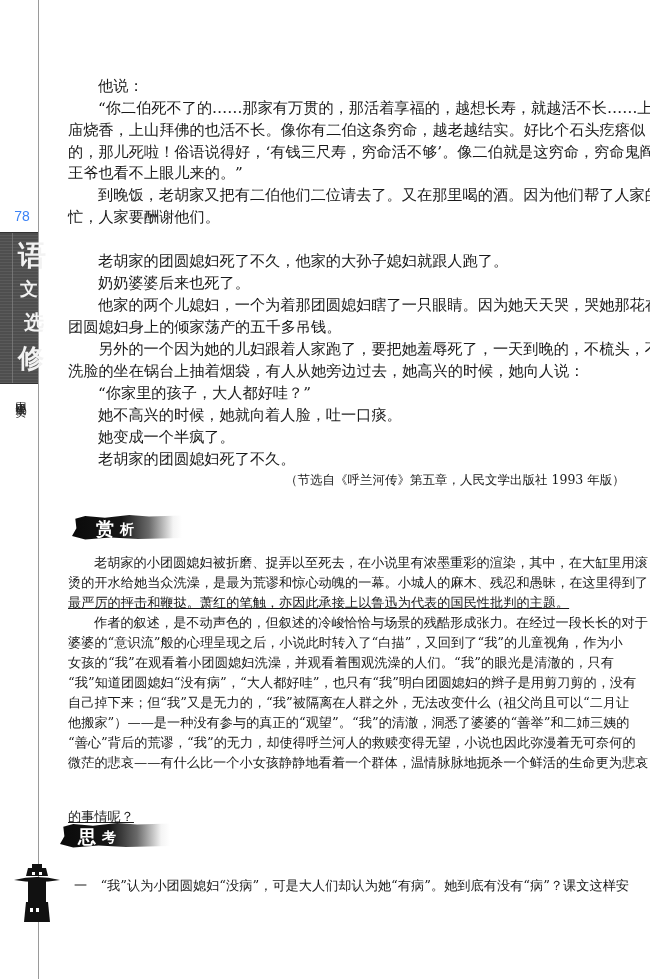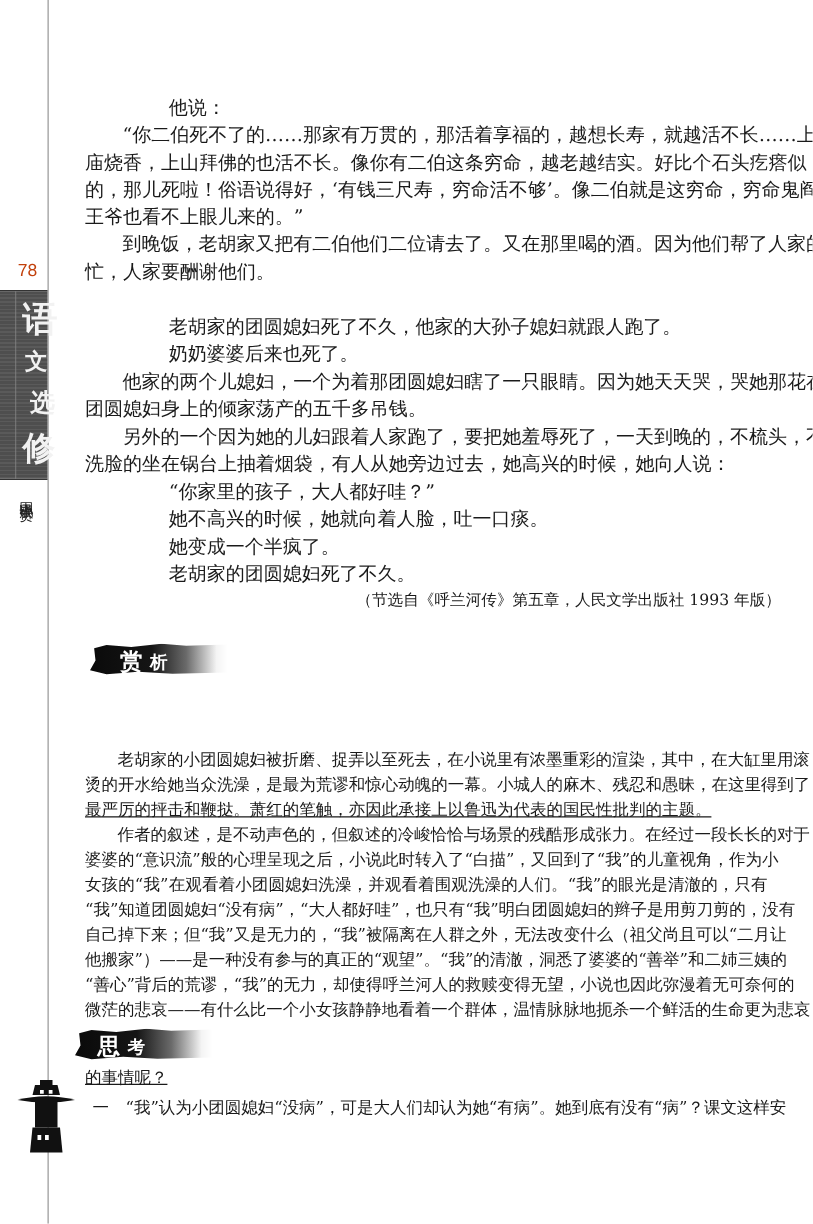--- a/index.html
+++ b/index.html
@@ -3,39 +3,39 @@
 <meta charset="utf-8">
 <style>
   html, body { margin:0; padding:0; }
   body {
     width:650px; height:979px; position:relative; overflow:hidden;
     background:#ffffff; color:#1a1a1a;
     font-family:"DejaVu Serif","Liberation Serif",serif;
   }
   .vrule { position:absolute; left:38px; top:0; width:1px; height:979px; background:#9a9a9a; }
   .page-num { position:absolute; left:8px; top:208px; width:28px; text-align:center;
-    font-family:"Liberation Sans","DejaVu Sans",sans-serif; font-size:14px; color:#c2410c; }
+    font-family:"Liberation Sans","DejaVu Sans",sans-serif; font-size:14px; color:#3b82f6; }
   .side-tab { position:absolute; left:0; top:232px; width:38px; height:150px;
     background:repeating-linear-gradient(0deg,#5a5a5a 0 1px,#4e4e4e 1px 3px);
     border-top:1px solid #333; border-bottom:1px solid #333; }
   .side-tab .guide { position:absolute; left:12px; top:0; width:1px; height:100%; background:#8a8a8a; opacity:.6; }
   .side-tab .ch { position:absolute; color:#f2f2f2; font-weight:bold; }
   .tab-yu { left:18px; top:4px; font-size:28px; }
   .tab-wen { left:20px; top:44px; font-size:18px; }
   .tab-xuan { left:24px; top:76px; font-size:20px; }
   .tab-xiu { left:18px; top:108px; font-size:26px; }
   .side-sub { position:absolute; left:13px; top:392px; width:14px; font-size:11px; line-height:14px;
     writing-mode:vertical-rl; color:#222; letter-spacing:1px; }
   .line { position:absolute; font-size:15.2px; white-space:nowrap; line-height:20px; }
   .body-line { left:68px; width:546px; text-align:justify; text-align-last:justify; }
-  .indent { left:98px; text-align-last:auto; text-align:left; width:auto;margin-left:37px; }
+  .indent { left:98px; text-align-last:auto; text-align:left; width:auto; }
   .noj { text-align-last:auto; text-align:right; width:auto; }
   .citation { position:absolute; left:285px; top:472px; font-size:12.5px; white-space:nowrap; }
   .a-line { position:absolute; left:68px; width:546px; font-size:13.2px; line-height:18px; white-space:nowrap;
-    text-align:justify; text-align-last:justify;margin-top:46px; }
+    text-align:justify; text-align-last:justify; }
   .a-indent { left:94px; width:520px; }
   .a-last { text-align-last:auto; width:auto;text-decoration:underline; }
   .brush { position:absolute; height:34px; width:110px; }
   .brush .ink { position:absolute; left:0; top:4px; width:100%; height:26px;
     background:linear-gradient(90deg,#0a0a0a 0%,#151515 45%,#6a6a6a 70%,rgba(200,200,200,.2) 92%,rgba(255,255,255,0) 100%);
     clip-path:polygon(3% 18%,12% 8%,30% 14%,52% 4%,70% 10%,100% 6%,100% 92%,60% 96%,35% 90%,12% 98%,0% 85%,4% 55%);
   }
   .brush .t1, .brush .t2 { position:absolute; color:#fff; font-weight:bold; }
   .brush .t1 { left:24px; top:7px; font-size:18px; }
   .brush .t2 { left:48px; top:11px; font-size:14px; }

